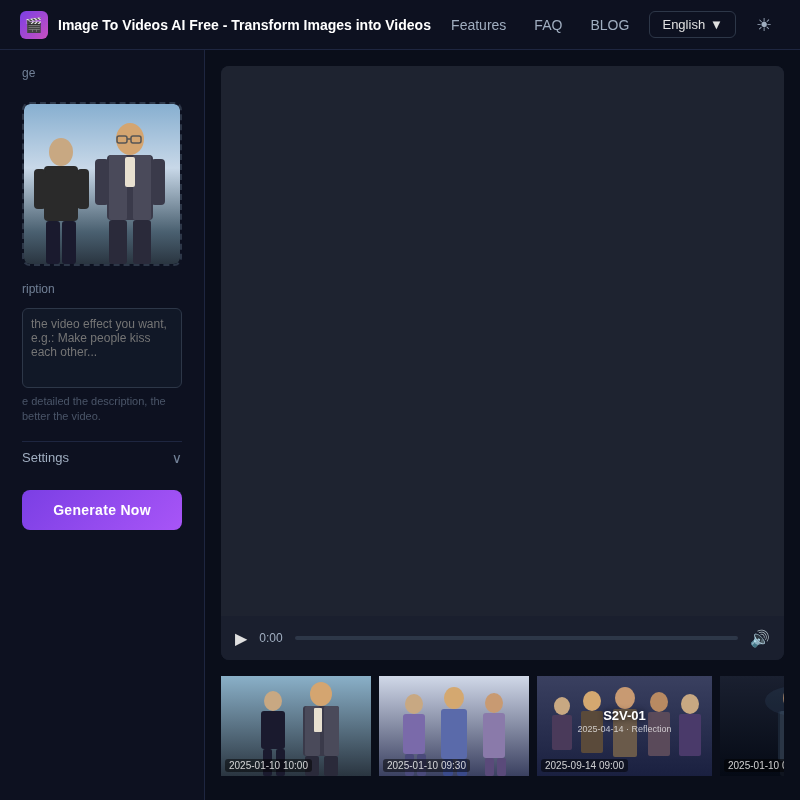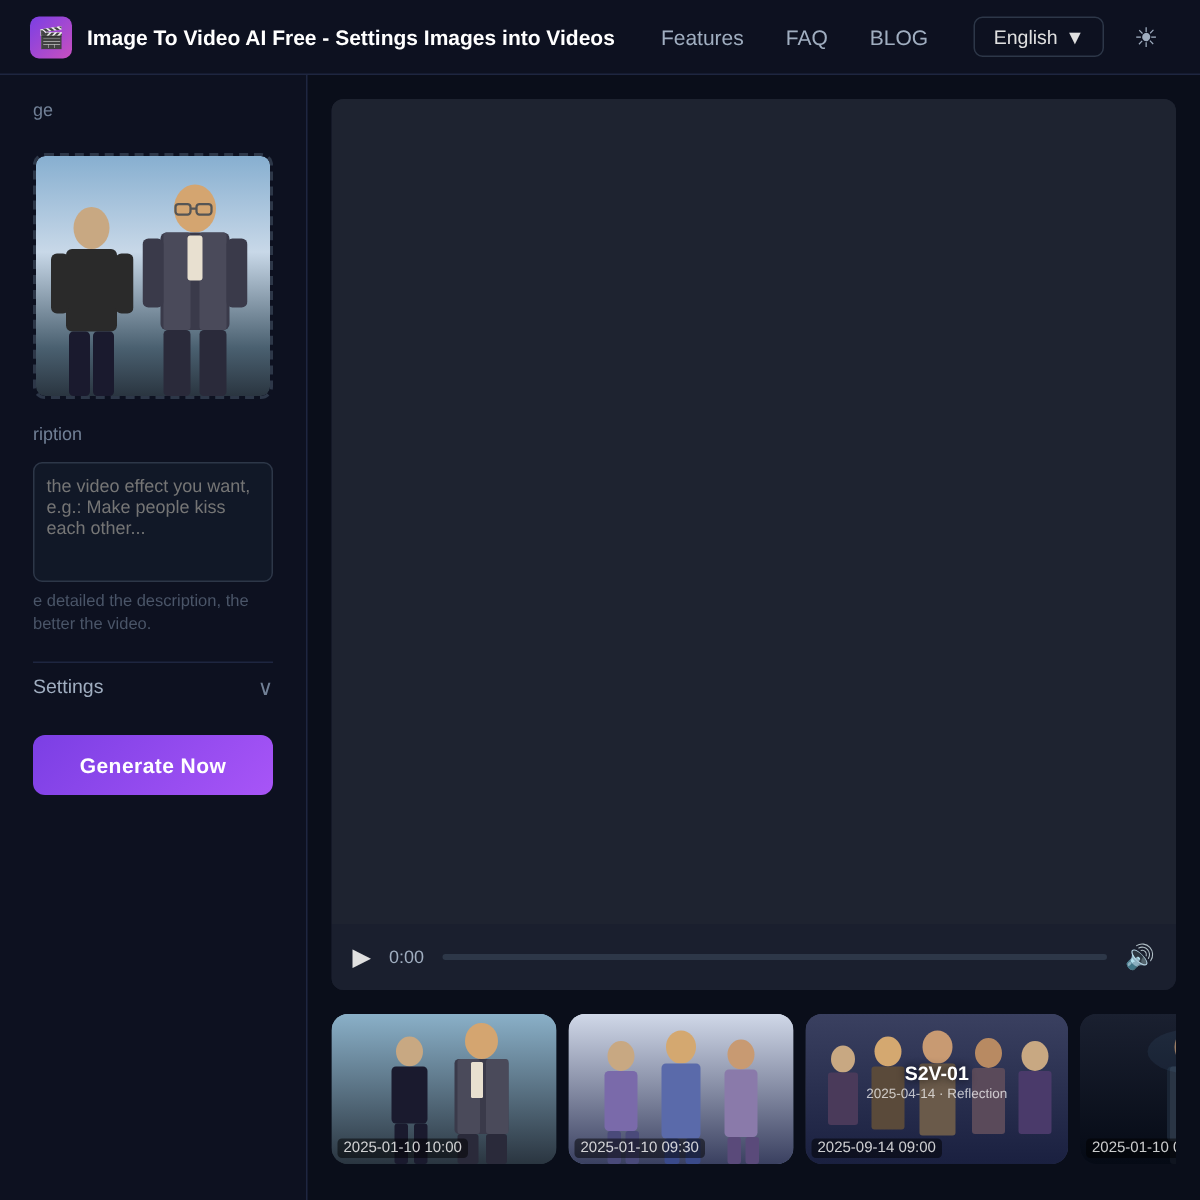--- a/index.html
+++ b/index.html
@@ -290,21 +290,21 @@
     
     .thumbnail-strip {
       display: flex;
       gap: 8px;
       height: 108px;
       overflow: hidden;
     }
 
     .thumbnail-card {
       position: relative;
-      border-radius: 11px;
+      border-radius: 0;
       overflow: hidden;
       min-width: 150px;
       height: 100px;
       flex-shrink: 0;
       cursor: pointer;
     }
 
     .thumb-bg {
       width: 100%;
       height: 100%;
@@ -357,21 +357,21 @@
     .left-panel::-webkit-scrollbar { display: none; }
   </style>
 </head>
 <body>
 
 <header>
   <div class="header-left">
     <div class="app-logo">
       <span>🎬</span>
     </div>
-    <span class="app-title">Image To Video AI Free - Settings Images into Videos</span>
+    <span class="app-title">Image To Videos AI Free - Transform Images into Videos</span>
   </div>
 
   <nav class="header-nav">
     <a class="nav-link">Features</a>
     <a class="nav-link">FAQ</a>
     <a class="nav-link">BLOG</a>
   </nav>
 
   <div class="header-right">
     <button class="language-btn">

